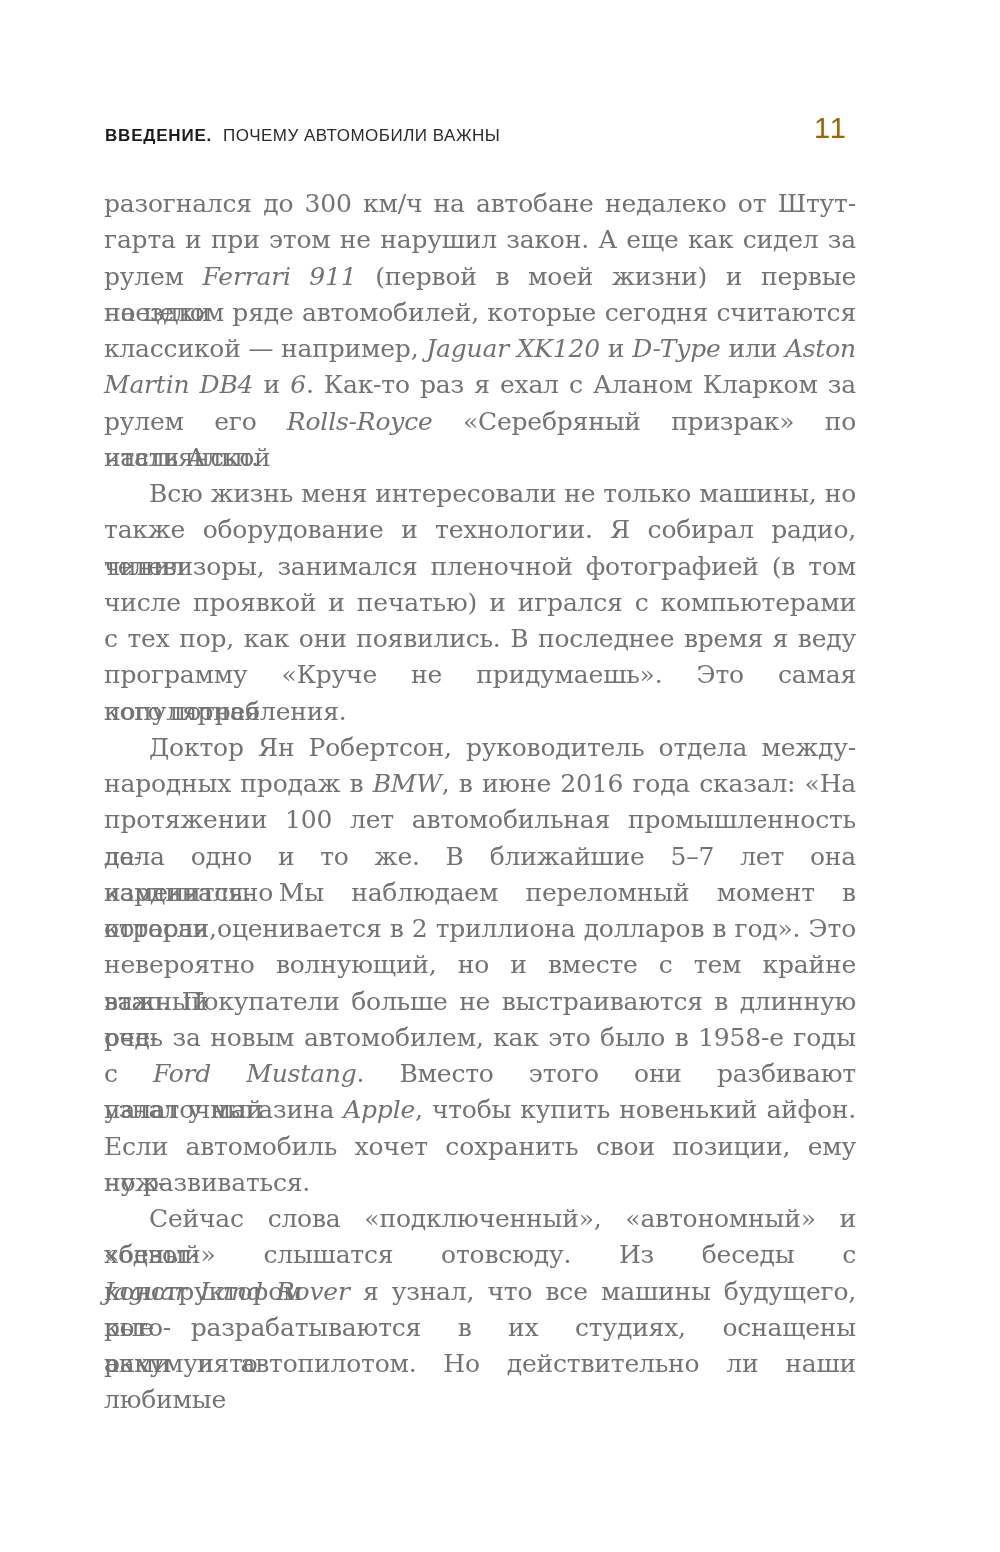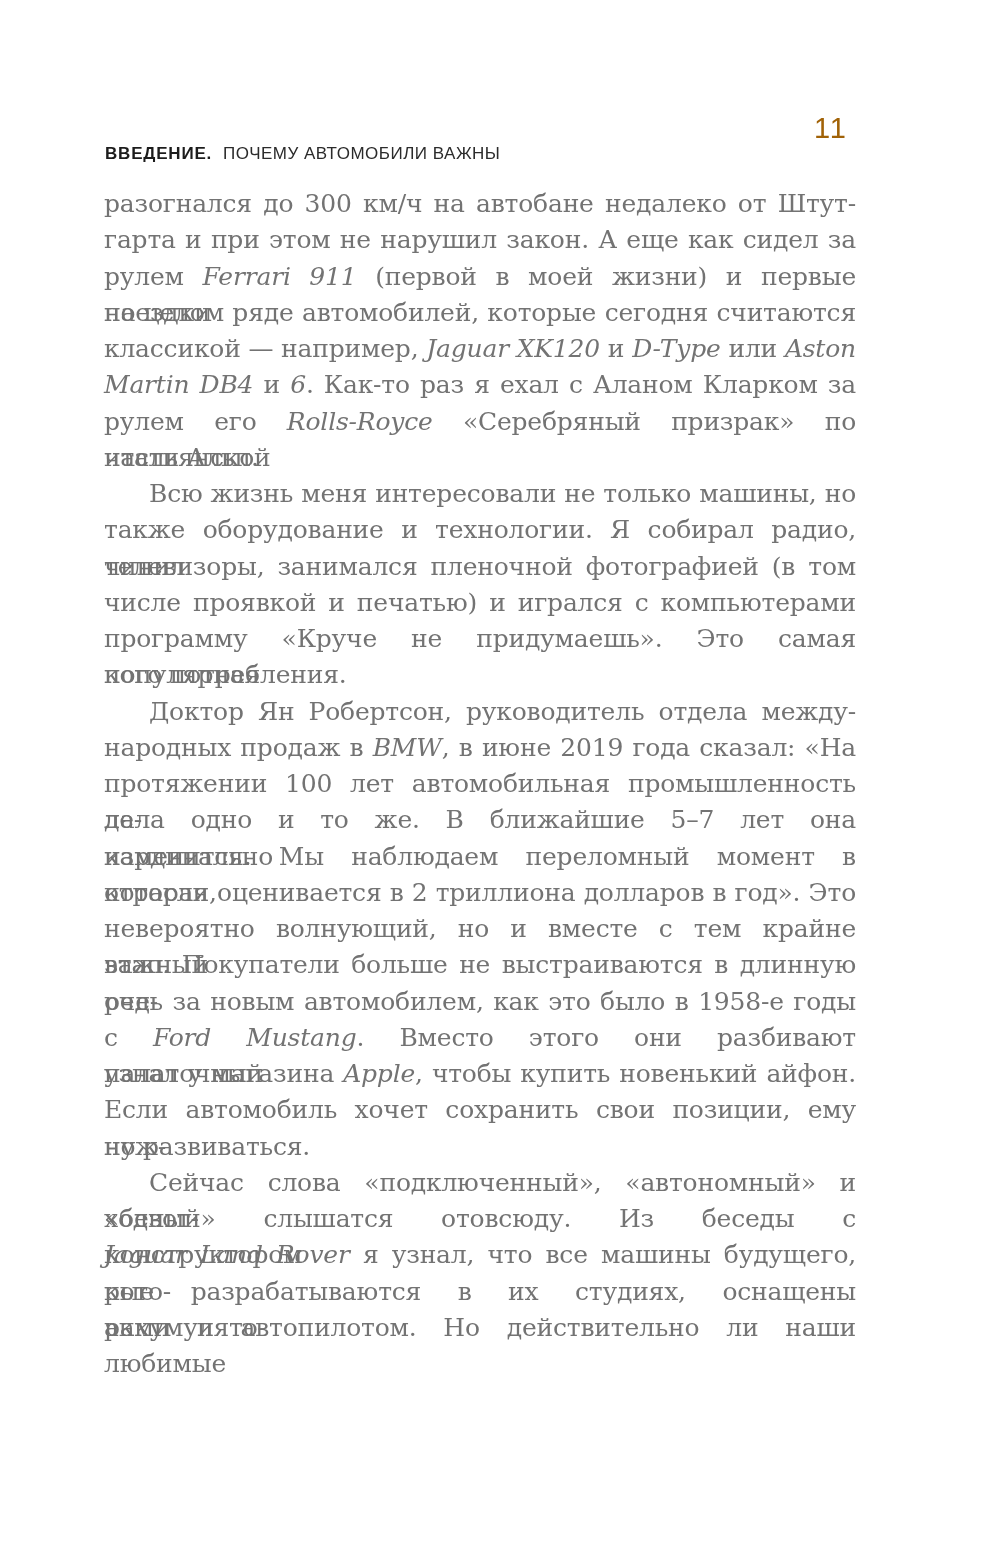--- a/index.html
+++ b/index.html
@@ -7,21 +7,21 @@
     position: relative;
     width: 1000px;
     height: 1552px;
     background: #ffffff;
     overflow: hidden;
     font-family: "DejaVu Serif", serif;
   }
   .running-head {
     position: absolute;
     left: 105px;
-    top: 144px;
+    top: 126px;
     font-family: "Liberation Sans", sans-serif;
     font-size: 17px;
     letter-spacing: 0.5px;
     color: #2b2b2b;
     white-space: nowrap;
   }
   .running-head .chapter {
     font-weight: 700;
     color: #1c1c1c;
     margin-right: 11px;
@@ -76,24 +76,25 @@
       <div class="line"><span>рулем </span><span class="it">Ferrari 911</span><span> (первой в моей жизни) и первые поездки</span></div>
       <div class="line"><span>на целом ряде автомобилей, которые сегодня считаются</span></div>
       <div class="line"><span>классикой — например, </span><span class="it">Jaguar XK120</span><span> и </span><span class="it">D-Type</span><span> или </span><span class="it">Aston</span></div>
       <div class="line"><span class="it">Martin DB4</span><span> и </span><span class="it">6</span><span>. Как-то раз я ехал с Аланом Кларком за</span></div>
       <div class="line"><span>рулем его </span><span class="it">Rolls-Royce</span><span> «Серебряный призрак» по итальянской</span></div>
       <div class="line last"><span>части Альп.</span></div>
       <div class="line indent"><span>Всю жизнь меня интересовали не только машины, но</span></div>
       <div class="line"><span>также оборудование и технологии. Я собирал радио, чинил</span></div>
       <div class="line"><span>телевизоры, занимался пленочной фотографией (в том</span></div>
       <div class="line"><span>числе проявкой и печатью) и игрался с компьютерами</span></div>
+      <div class="line"><span>с тех пор, как они появились. В последнее время я веду</span></div>
       <div class="line"><span>программу «Круче не придумаешь». Это самая популярная</span></div>
       <div class="line last"><span>кого потребления.</span></div>
       <div class="line indent"><span>Доктор Ян Робертсон, руководитель отдела между-</span></div>
-      <div class="line"><span>народных продаж в </span><span class="it">BMW</span><span>, в июне 2019 года сказал: «На</span></div>
+      <div class="line"><span>народных продаж в </span><span class="it">BMW</span><span>, в июне 2016 года сказал: «На</span></div>
       <div class="line"><span>протяжении 100 лет автомобильная промышленность де-</span></div>
       <div class="line"><span>лала одно и то же. В ближайшие 5–7 лет она кардинально</span></div>
       <div class="line"><span>изменится. Мы наблюдаем переломный момент в отрасли,</span></div>
       <div class="line"><span>которая оценивается в 2 триллиона долларов в год». Это</span></div>
       <div class="line"><span>невероятно волнующий, но и вместе с тем крайне важный</span></div>
       <div class="line"><span>этап. Покупатели больше не выстраиваются в длинную оче-</span></div>
       <div class="line"><span>редь за новым автомобилем, как это было в 1958-е годы</span></div>
       <div class="line"><span>с </span><span class="it">Ford Mustang</span><span>. Вместо этого они разбивают палаточный</span></div>
       <div class="line"><span>узнал у магазина </span><span class="it">Apple</span><span>, чтобы купить новенький айфон.</span></div>
       <div class="line"><span>Если автомобиль хочет сохранить свои позиции, ему нуж-</span></div>

